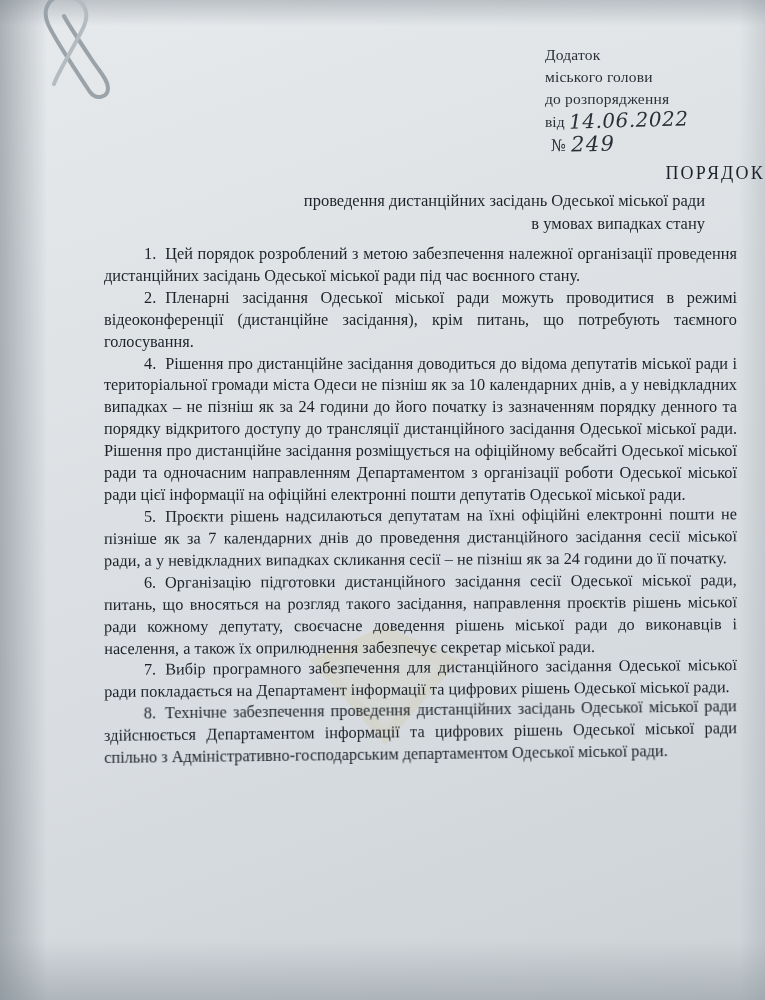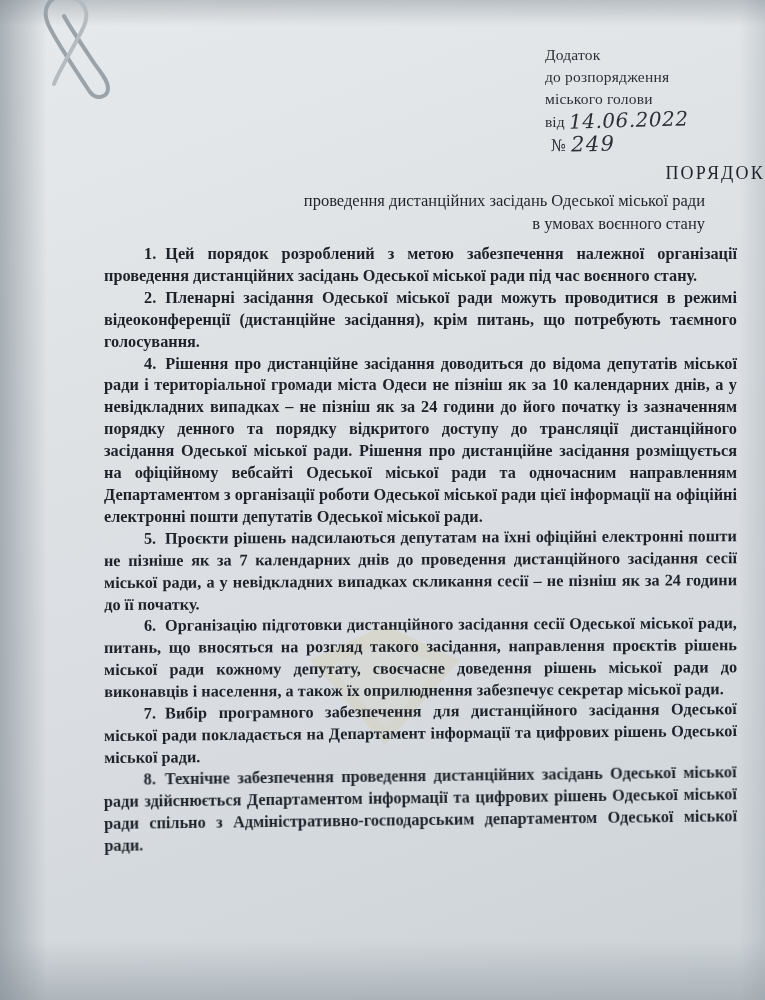--- a/index.html
+++ b/index.html
@@ -146,21 +146,20 @@
 
   .body-text {
     position: absolute;
     left: 104px;
     right: 28px;
     top: 243px;
     font-size: 16.3px;
     line-height: 1.345;
     color: #1d222a;
     text-align: justify;
-    font-weight: bold;
   }
   .body-text p {
     margin: 0;
     text-indent: 40px;
     text-align: justify;
   }
   .body-text p .num {
     margin-right: 9px;
   }
   
@@ -187,36 +186,36 @@
 
   <svg class="watermark" viewBox="0 0 170 130">
     <path d="M85 5 L160 40 L85 125 L10 40 Z" fill="#c8a93a" opacity="0.55"></path>
     <path d="M85 22 L140 46 L85 108 L30 46 Z" fill="#dfe3e6" opacity="0.45"></path>
   </svg>
 
   <div class="content">
 
     <div class="header-block">
       <div>Додаток</div>
+      <div>міського голови</div>
       <div>до розпорядження</div>
-      <div>міського голови</div>
     </div>
 
     <div class="hw-line1">
       <span>від</span><span class="hw-date">14.06.2022</span>
     </div>
     <div class="hw-line2">
       <span>№</span><span class="hw-num">249</span>
     </div>
 
     <div class="doc-title">ПОРЯДОК</div>
 
     <div class="doc-subtitle">
       <div>проведення дистанційних засідань Одеської міської ради</div>
-      <div>в умовах воєнного стану</div>
+      <div>в умовах випадках стану</div>
     </div>
 
     <div class="body-text">
       <p>
         <span class="num">1.</span><span>Цей порядок розроблений з метою забезпечення належної організації проведення дистанційних засідань Одеської міської ради під час воєнного стану.</span>
       </p>
       <p>
         <span class="num">2.</span><span>Пленарні засідання Одеської міської ради можуть проводитися в режимі відеоконференції (дистанційне засідання), крім питань, що потребують таємного голосування.</span>
       </p>
       <p>

